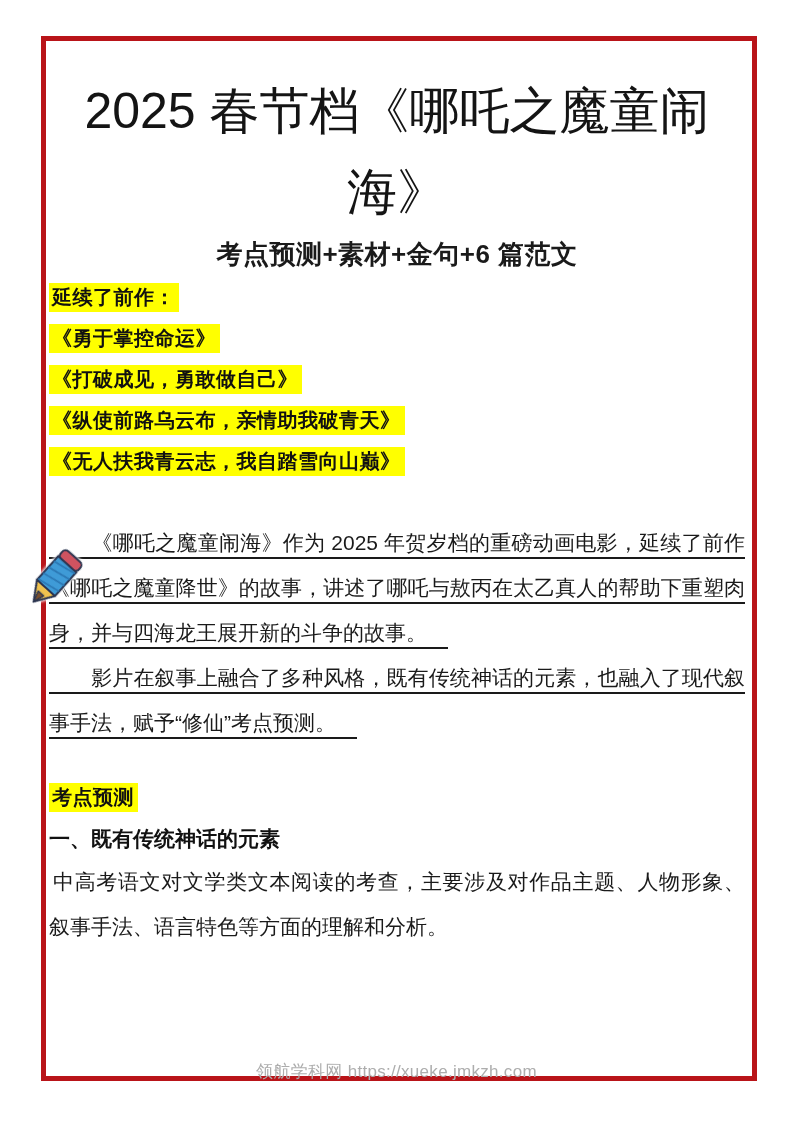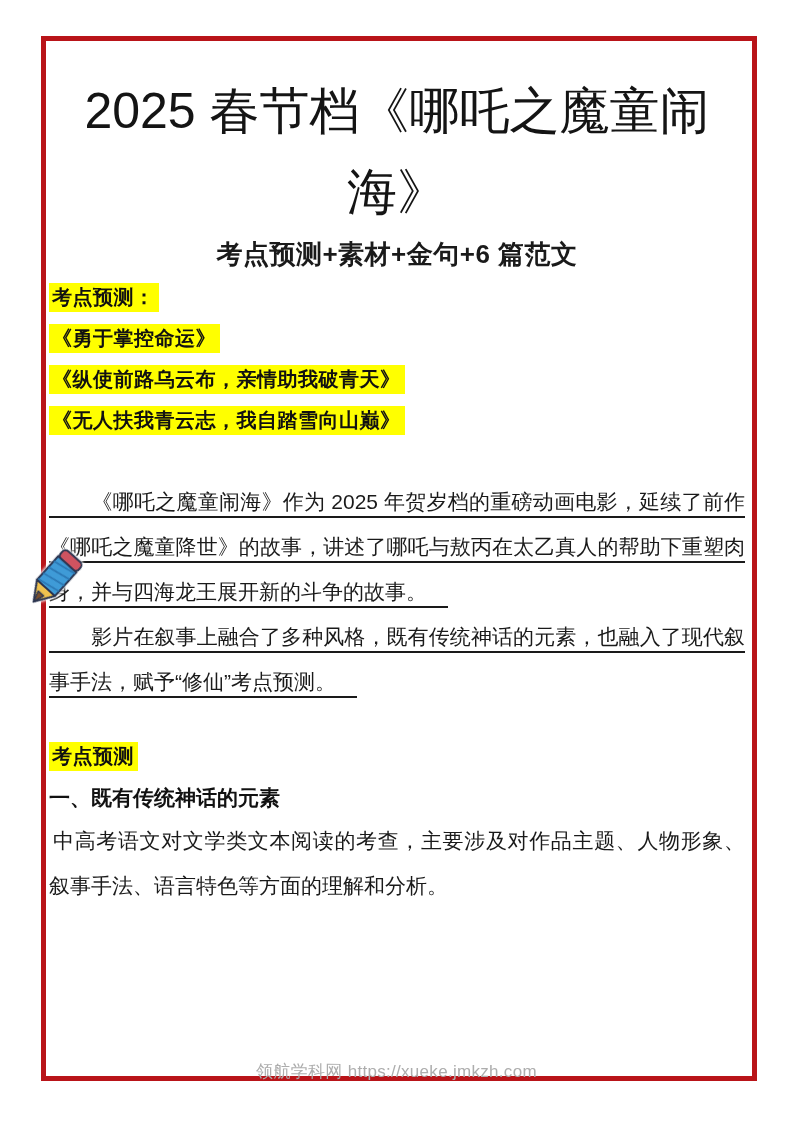--- a/index.html
+++ b/index.html
@@ -61,24 +61,27 @@
 
     <h1 class="title">
       <span class="t-line">2025 春节档《哪吒之魔童闹</span>
       <span class="t-line">海》</span>
     </h1>
 
     <div class="subtitle">考点预测+素材+金句+6 篇范文</div>
 
     <div class="hl-list">
       <div class="hl-row">
-        <span class="hl">考点预测：</span>
+        <span class="hl">延续了前作：</span>
       </div>
       <div class="hl-row">
         <span class="hl">《勇于掌控命运》</span>
+      </div>
+      <div class="hl-row">
+        <span class="hl">《打破成见，勇敢做自己》</span>
       </div>
       <div class="hl-row">
         <span class="hl">《纵使前路乌云布，亲情助我破青天》</span>
       </div>
       <div class="hl-row">
         <span class="hl">《无人扶我青云志，我自踏雪向山巅》</span>
       </div>
     </div>
 
     <div class="paras">

